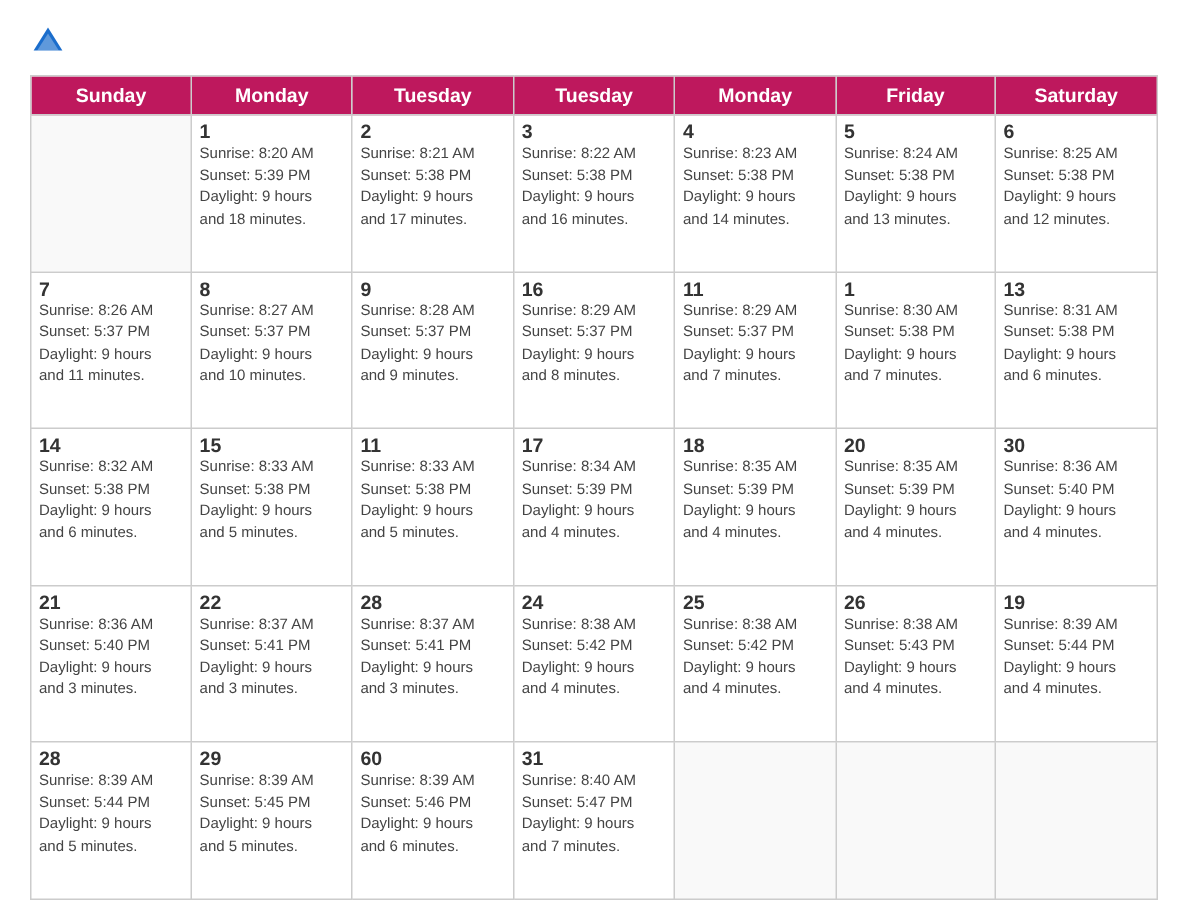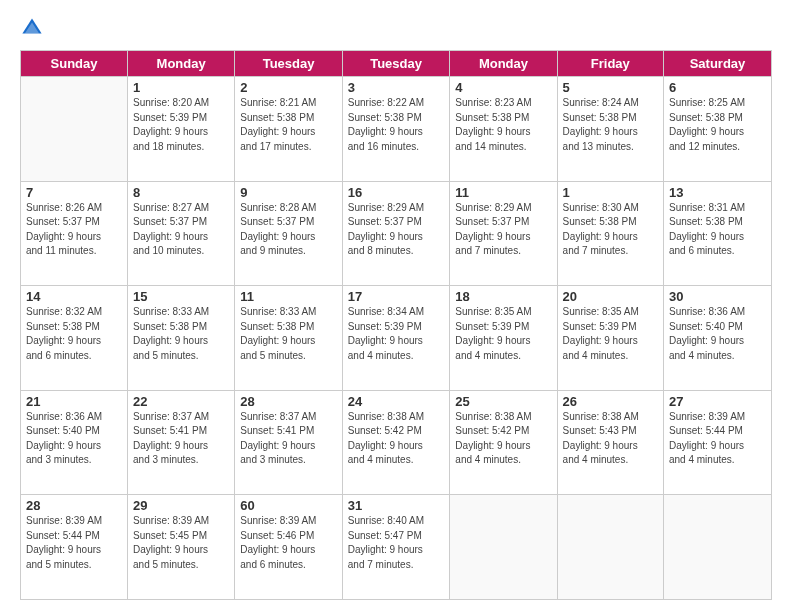--- a/index.html
+++ b/index.html
@@ -242,21 +242,21 @@
           </td>
           <td>
             <span class="day-number">25</span>
             <div class="day-info">Sunrise: 8:38 AM<br>Sunset: 5:42 PM<br>Daylight: 9 hours<br>and 4 minutes.</div>
           </td>
           <td>
             <span class="day-number">26</span>
             <div class="day-info">Sunrise: 8:38 AM<br>Sunset: 5:43 PM<br>Daylight: 9 hours<br>and 4 minutes.</div>
           </td>
           <td>
-            <span class="day-number">27</span>
+            <span class="day-number">19</span>
             <div class="day-info">Sunrise: 8:39 AM<br>Sunset: 5:44 PM<br>Daylight: 9 hours<br>and 4 minutes.</div>
           </td>
         </tr>
         <tr>
           <td>
             <span class="day-number">28</span>
             <div class="day-info">Sunrise: 8:39 AM<br>Sunset: 5:44 PM<br>Daylight: 9 hours<br>and 5 minutes.</div>
           </td>
           <td>
             <span class="day-number">29</span>

